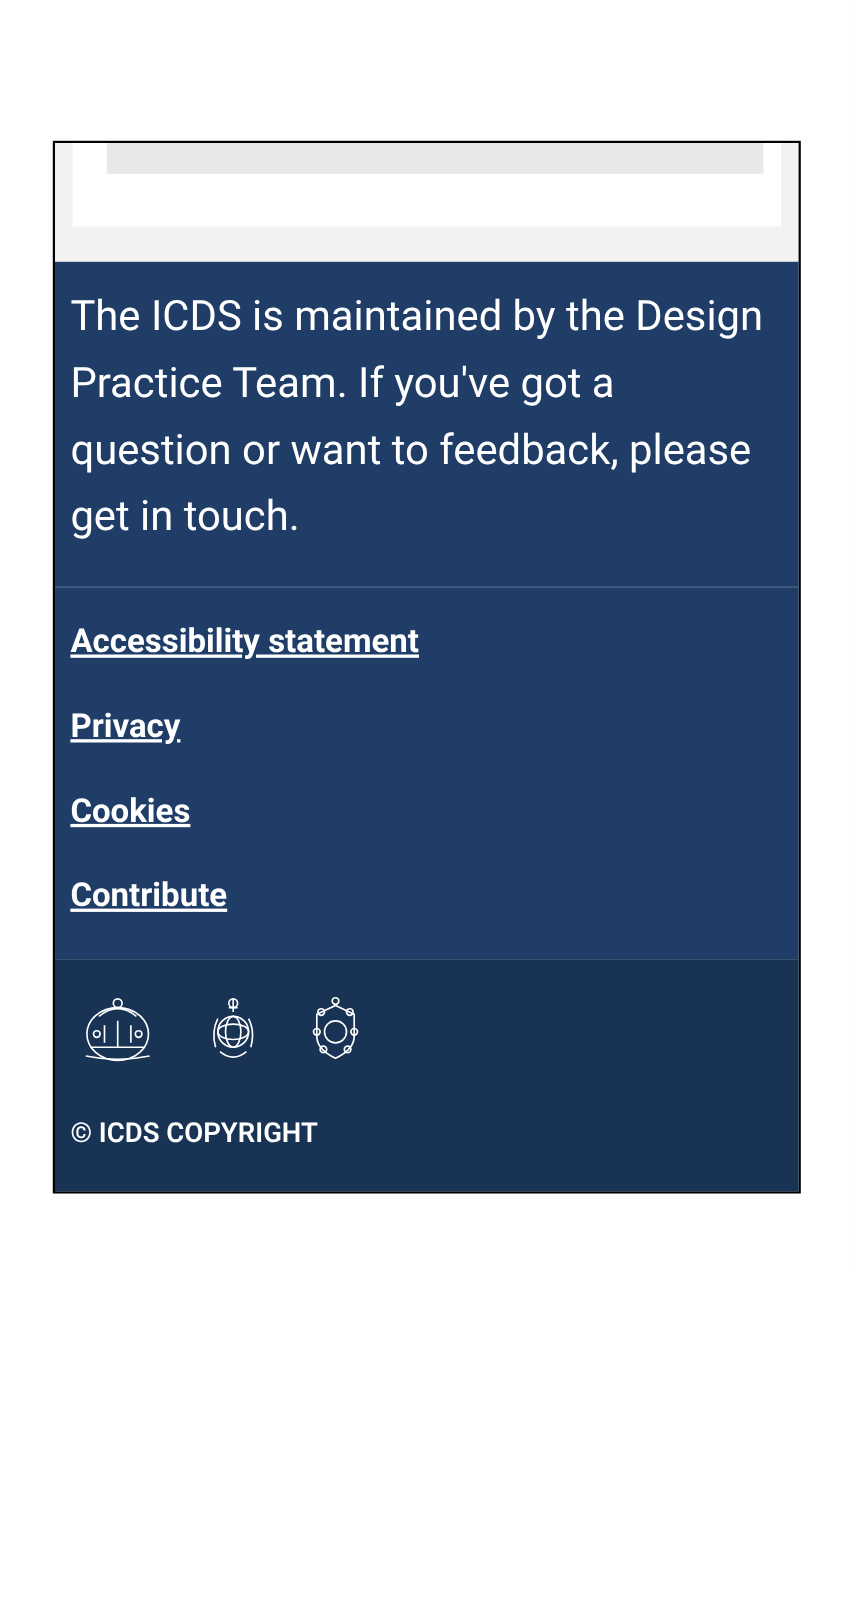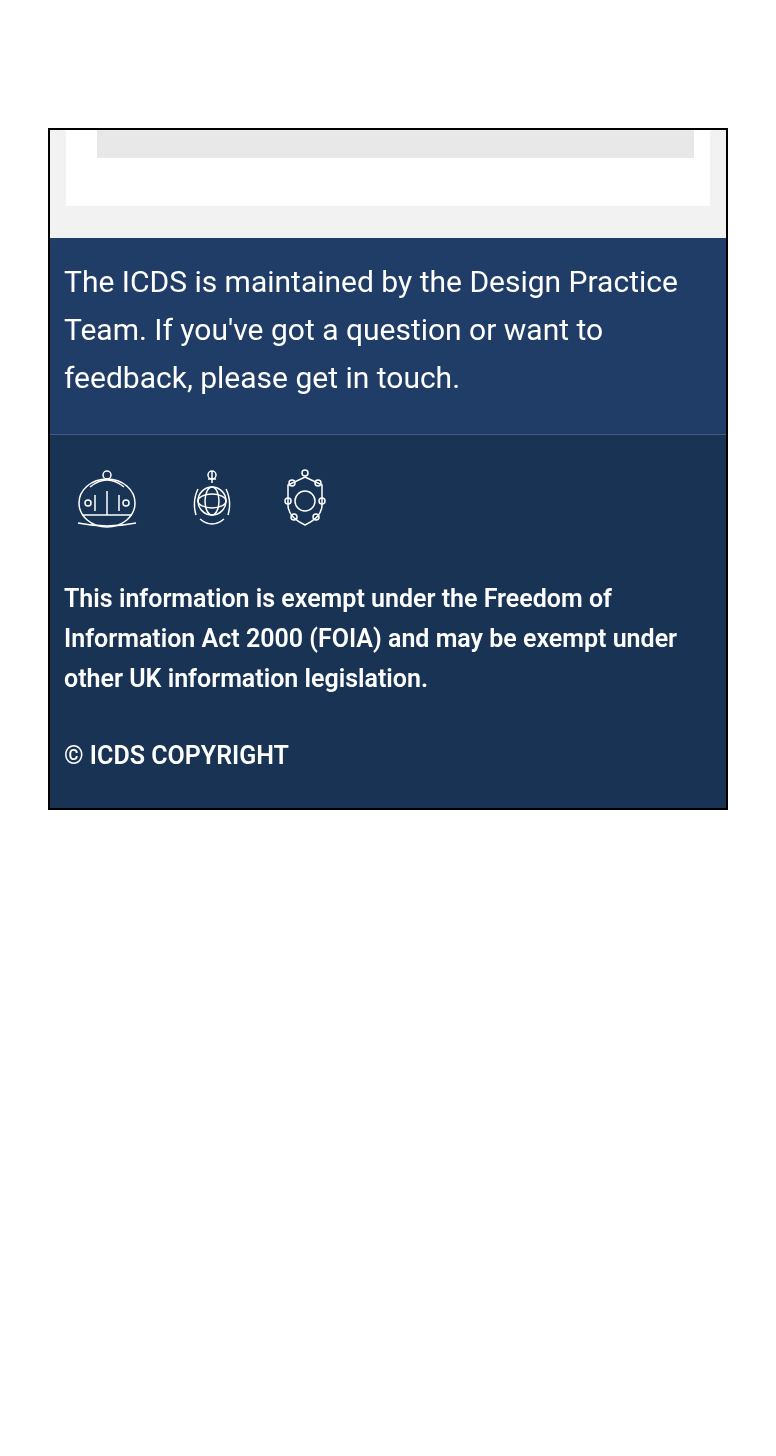--- a/index.html
+++ b/index.html
@@ -30,21 +30,21 @@
     .gray-bar {
       height: 28px;
       background: #e8e8e8;
       margin-left: 15px;
     }
     
     .footer-intro {
       background: #1f3d66;
       color: #ffffff;
       padding: 20px 14px 32px 14px;
-      font-size: 30px;
+      font-size: 38px;
       line-height: 1.6;
       border-bottom: 1px solid #445d80;
     }
     
     .footer-links {
       background: #1f3d66;
       padding: 32px 14px 40px 14px;
     }
     
     .footer-links a {
@@ -109,20 +109,26 @@
 <body>
 
 <div class="page-container">
 
   <div class="content-top">
     <div class="gray-bar"></div>
   </div>
 
   <div class="footer-intro">The ICDS is maintained by the Design Practice Team. If you've got a question or want to feedback, please get in touch.</div>
 
+  <div class="footer-links">
+    <a href="#">Accessibility statement</a>
+    <a href="#">Privacy</a>
+    <a href="#">Cookies</a>
+    <a href="#">Contribute</a>
+  </div>
 
   <div class="footer-bottom">
     <div class="crests">
       <svg class="crest crest-1" viewBox="0 0 74 66">
         <ellipse cx="37" cy="38" rx="28" ry="24"></ellipse>
         <path d="M 20 22 Q 37 8 54 22"></path>
         <circle cx="37" cy="10" r="4"></circle>
         <path d="M 12 50 L 62 50"></path>
         <path d="M 25 30 L 25 46 M 37 26 L 37 50 M 49 30 L 49 46"></path>
         <circle cx="18" cy="38" r="3"></circle>
@@ -147,18 +153,17 @@
         <circle cx="12" cy="18" r="3"></circle>
         <circle cx="38" cy="18" r="3"></circle>
         <circle cx="8" cy="36" r="3"></circle>
         <circle cx="42" cy="36" r="3"></circle>
         <circle cx="14" cy="52" r="3"></circle>
         <circle cx="36" cy="52" r="3"></circle>
         <circle cx="25" cy="8" r="3"></circle>
       </svg>
     </div>
 
-    <div class="exempt-text">This information is exempt under the Freedom of Information Act 2000 (FOIA) and may be exempt under other UK information legislation.</div>
 
     <div class="copyright">© ICDS COPYRIGHT</div>
   </div>
 
 </div>
 
 </body></html>

